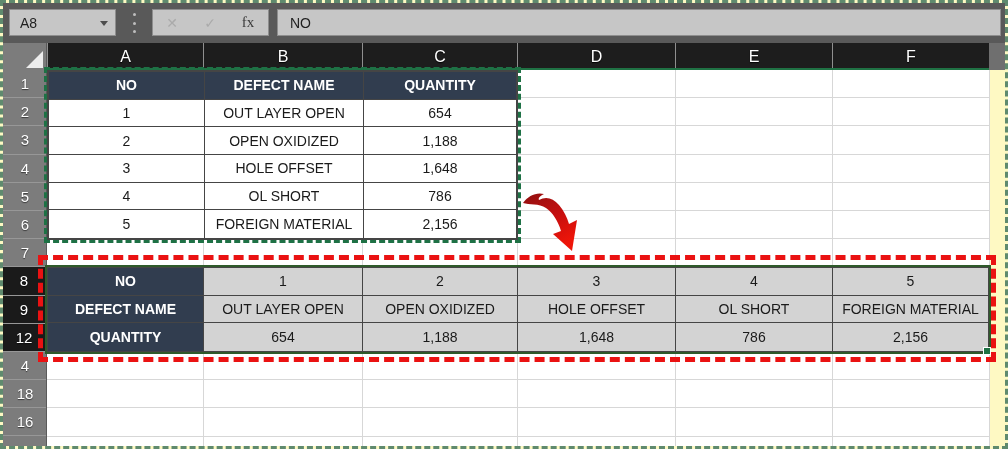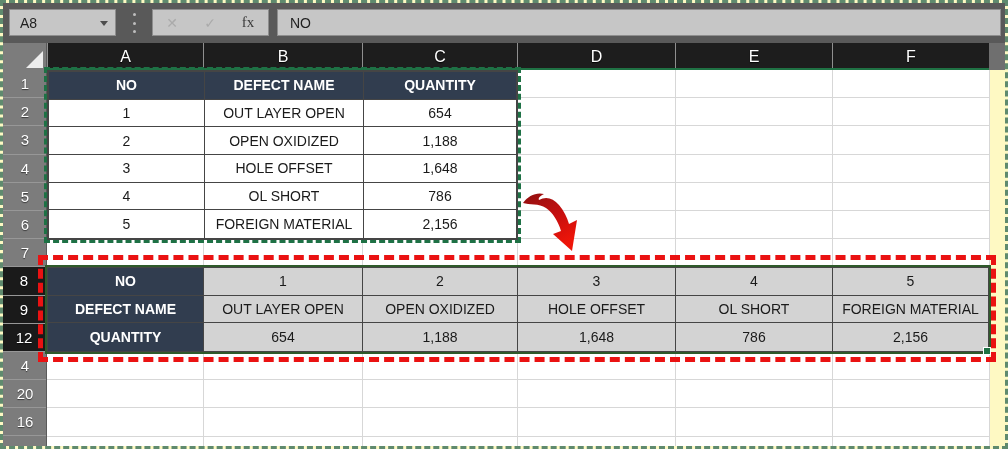--- a/index.html
+++ b/index.html
@@ -129,21 +129,21 @@
     <div class="rhcell">2</div>
     <div class="rhcell">3</div>
     <div class="rhcell">4</div>
     <div class="rhcell">5</div>
     <div class="rhcell">6</div>
     <div class="rhcell">7</div>
     <div class="rhcell sel">8</div>
     <div class="rhcell sel">9</div>
     <div class="rhcell sel">12</div>
     <div class="rhcell">4</div>
-    <div class="rhcell">20</div>
+    <div class="rhcell">18</div>
     <div class="rhcell">16</div>
     <div class="rhcell">14</div>
   </div>
 
   <div class="gridbg"></div>
   <div class="vline" style="left:200px;"></div>
   <div class="vline" style="left:359px;"></div>
   <div class="vline" style="left:514px;"></div>
   <div class="vline" style="left:672px;"></div>
   <div class="vline" style="left:829px;"></div>

